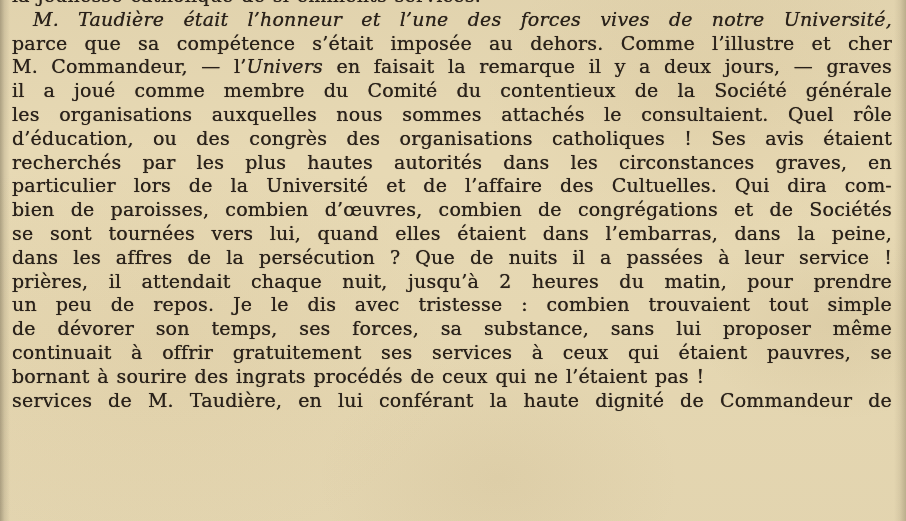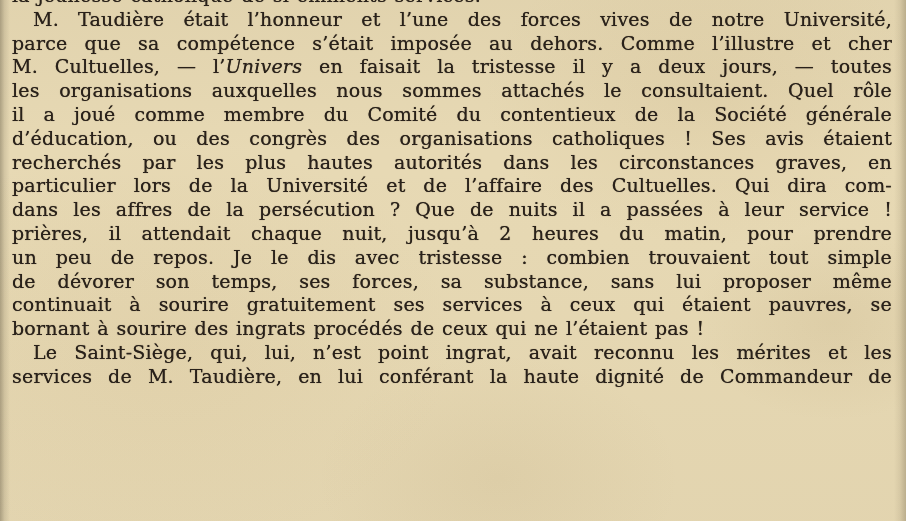--- a/index.html
+++ b/index.html
@@ -44,42 +44,43 @@
     font-family: "DejaVu Serif", "Liberation Serif", serif;
     font-size: 19px;
     line-height: 23.8px;
     color: var(--ink-color, #29211a);
     letter-spacing: 0.2px;
     word-spacing: 1.5px;
     text-shadow: 0 0 0.7px rgba(42,34,24,0.85);
   }
   .line { height: 23.8px; overflow: hidden; }
   .j { text-align: justify; text-align-last: justify; }
-  .indent { text-indent: 21px; }
+  .indent { text-indent: 21px; font-style: italic; }
   .line i { }
 </style>
 </head>
 <body>
 
 <div class="paper-texture"></div>
 
 <div class="page-text">
   <div class="line">la jeunesse catholique de si éminents services.</div>
   <div class="line j indent">M. Taudière était l’honneur et l’une des forces vives de notre Université,</div>
   <div class="line j">parce que sa compétence s’était imposée au dehors. Comme l’illustre et cher</div>
-  <div class="line j"><span>M. Cultuelles, — l’</span><i>Univers</i><span> en faisait la tristesse il y a deux jours, — toutes</span></div>
+  <div class="line j"><span>M. Commandeur, — l’</span><i>Univers</i><span> en faisait la remarque il y a deux jours, — graves</span></div>
+  <div class="line j">il a joué comme membre du Comité du contentieux de la Société générale</div>
   <div class="line j">les organisations auxquelles nous sommes attachés le consultaient. Quel rôle</div>
-  <div class="line j">il a joué comme membre du Comité du contentieux de la Société générale</div>
   <div class="line j">d’éducation, ou des congrès des organisations catholiques ! Ses avis étaient</div>
   <div class="line j">recherchés par les plus hautes autorités dans les circonstances graves, en</div>
   <div class="line j">particulier lors de la Université et de l’affaire des Cultuelles. Qui dira com-</div>
+  <div class="line j">bien de paroisses, combien d’œuvres, combien de congrégations et de Sociétés</div>
+  <div class="line j">se sont tournées vers lui, quand elles étaient dans l’embarras, dans la peine,</div>
   <div class="line j">dans les affres de la persécution ? Que de nuits il a passées à leur service !</div>
   <div class="line j">prières, il attendait chaque nuit, jusqu’à 2 heures du matin, pour prendre</div>
   <div class="line j">un peu de repos. Je le dis avec tristesse : combien trouvaient tout simple</div>
   <div class="line j">de dévorer son temps, ses forces, sa substance, sans lui proposer même</div>
-  <div class="line j">continuait à sourire gratuitement ses services à ceux qui étaient pauvres, se</div>
+  <div class="line j">continuait à offrir gratuitement ses services à ceux qui étaient pauvres, se</div>
   <div class="line">bornant à sourire des ingrats procédés de ceux qui ne l’étaient pas !</div>
-  <div class="line j indent">Le Saint-Siège, qui, lui, n’est point ingrat, avait reconnu les mérites et les</div>
   <div class="line j">services de M. Taudière, en lui conférant la haute dignité de Commandeur de</div>
 </div>
 
 <div class="edge-shadow-left"></div>
 <div class="edge-shadow-right"></div>
 
 </body></html>

